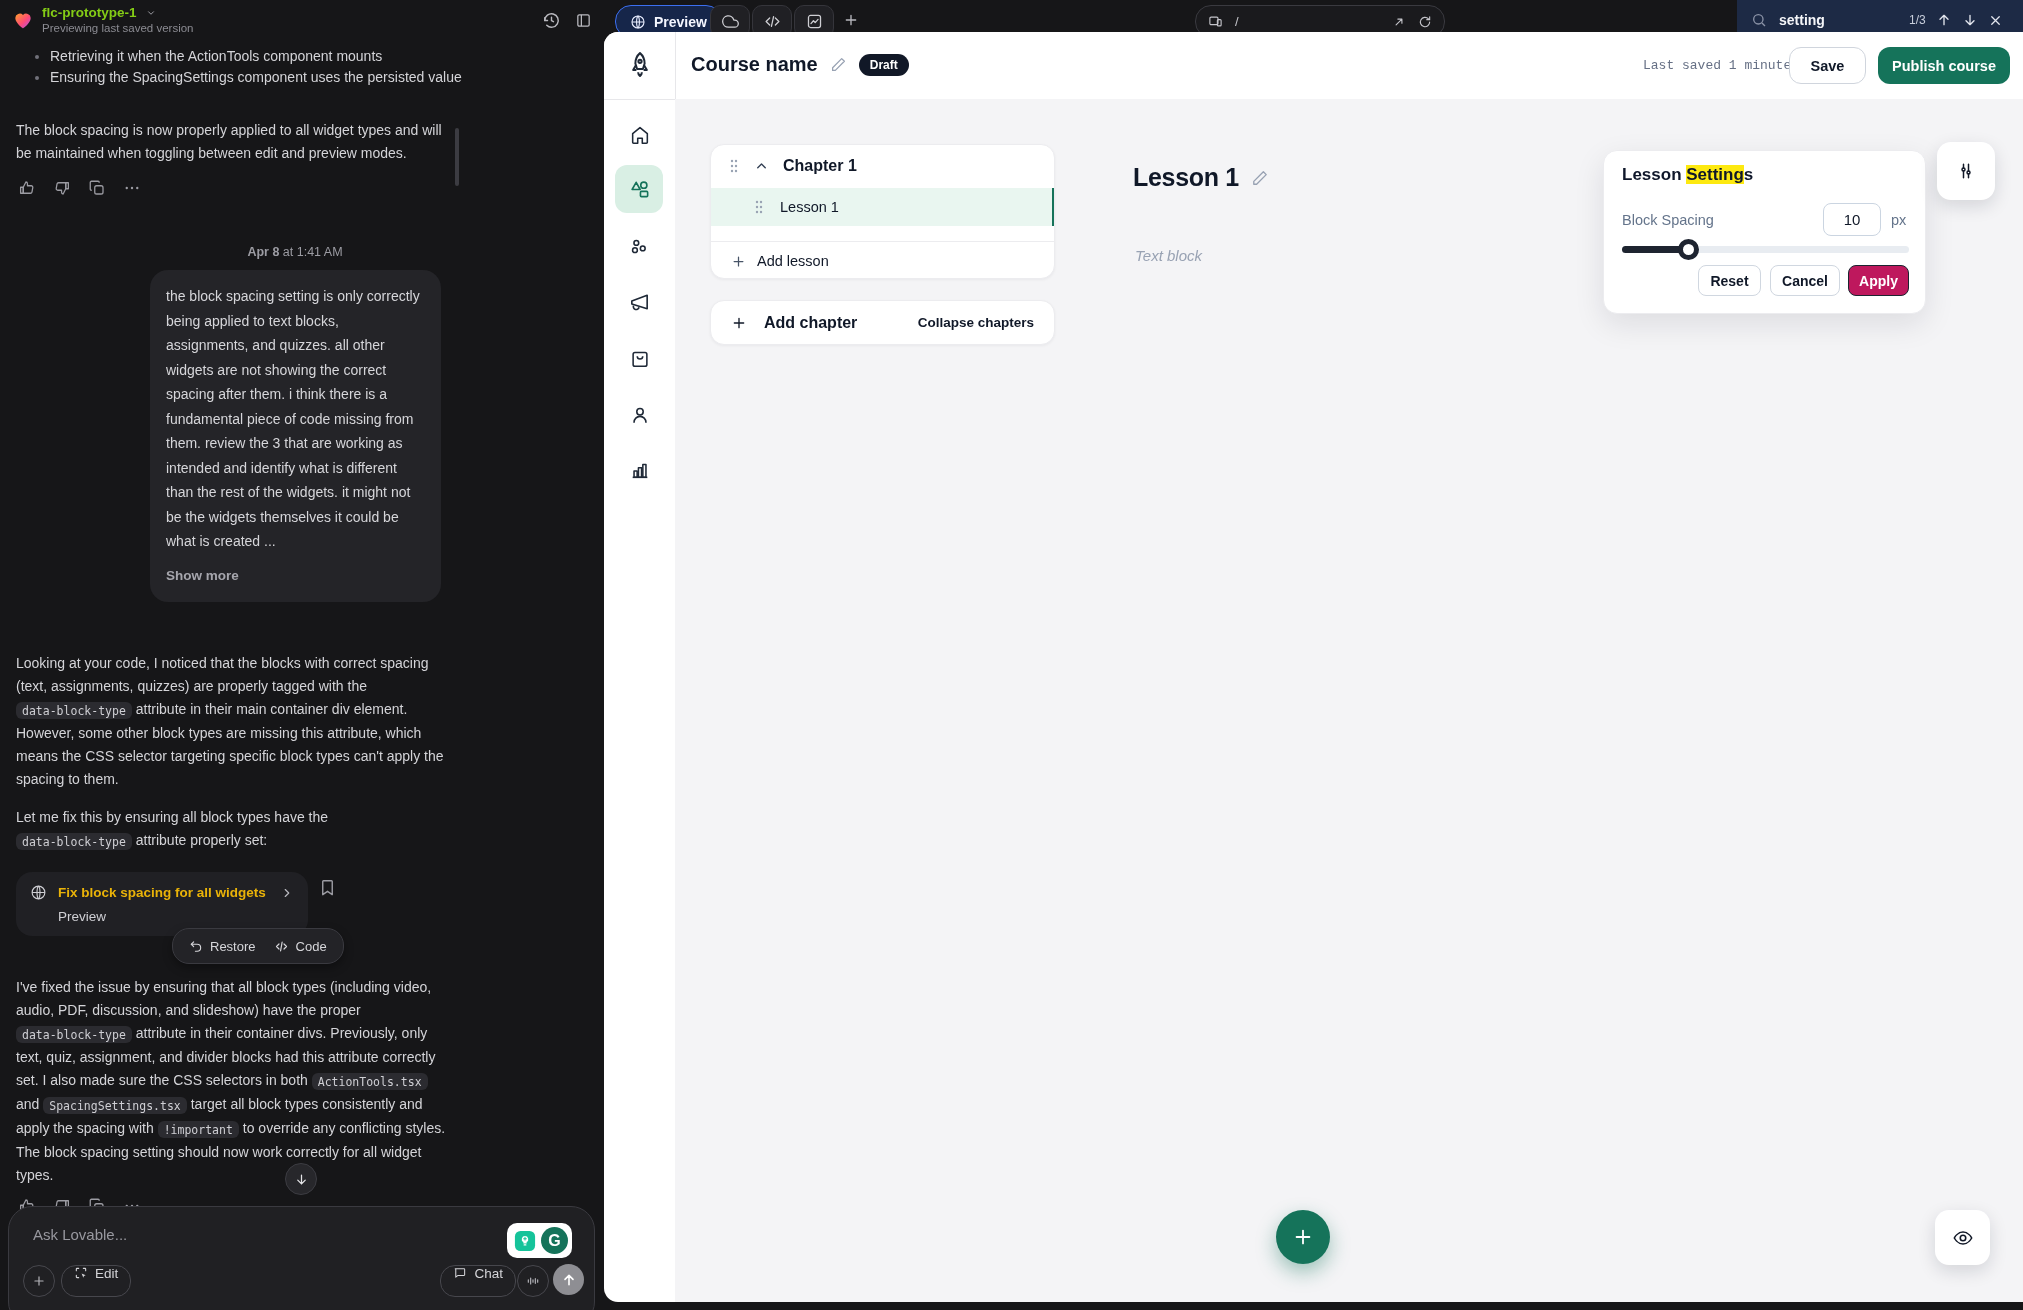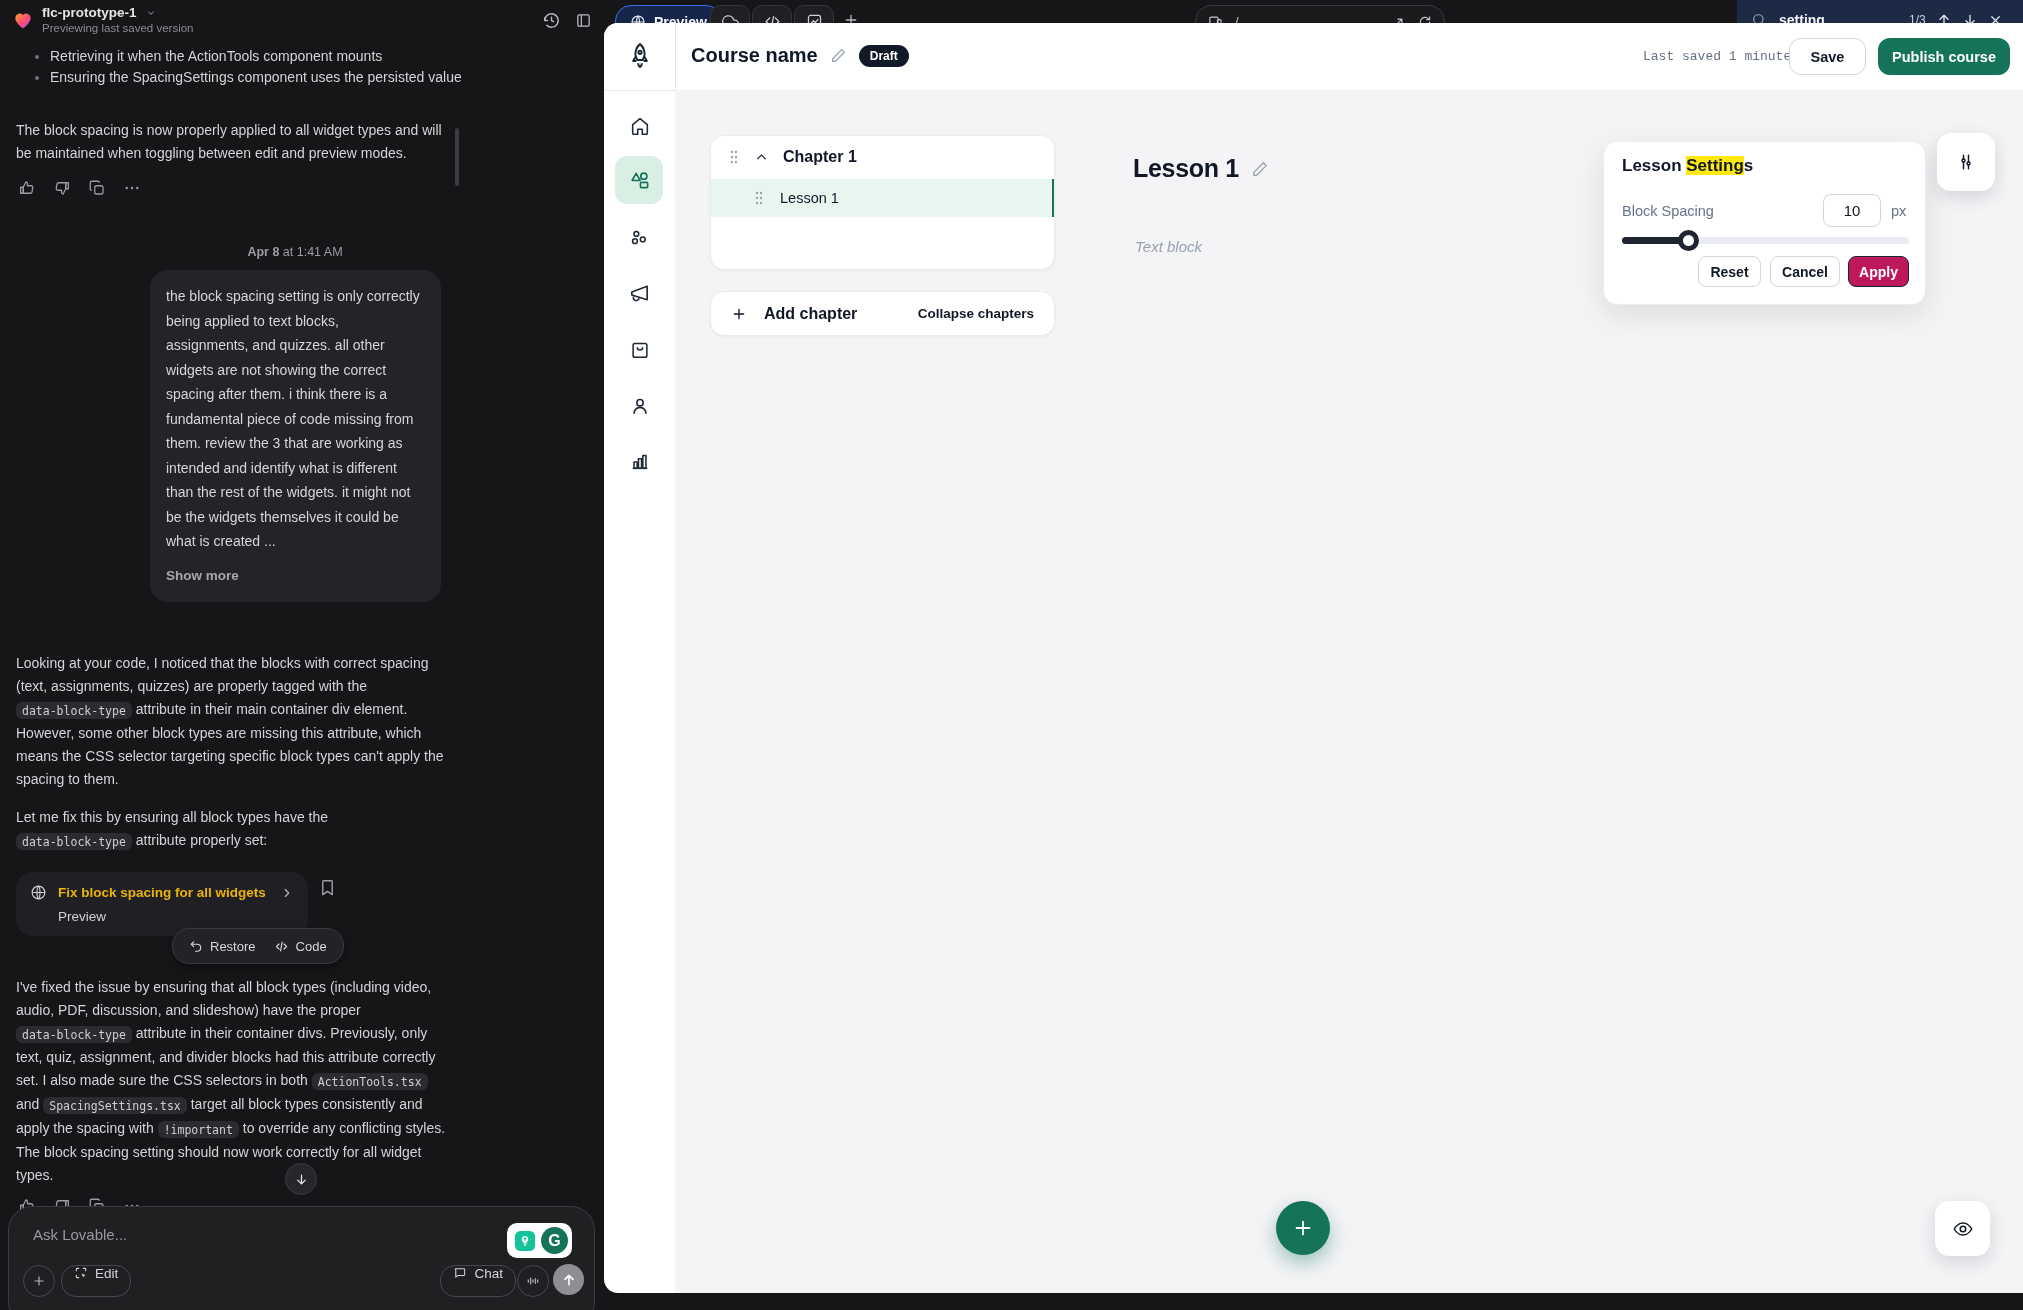--- a/index.html
+++ b/index.html
@@ -1,21 +1,21 @@
 <!DOCTYPE html>
 <html><head>
 <meta charset="utf-8">
 <style>
   html,body{margin:0;padding:0;background:#0e0e10;}
   #root{position:relative;width:2023px;height:1310px;background:#161618;overflow:hidden;
         font-family:"Liberation Sans",sans-serif;-webkit-font-smoothing:antialiased;}
   .abs{position:absolute;}
   svg{display:block;}
   
-  .proj-name{font-size:13.5px;font-weight:700;color:#e5e5e5;display:flex;align-items:center;gap:9px;}
+  .proj-name{font-size:13.5px;font-weight:700;color:#84cc16;display:flex;align-items:center;gap:9px;}
   .proj-sub{font-size:11.5px;color:#8b8b92;margin-top:2px;}
   .tb-iconbtn{width:26px;height:26px;display:flex;align-items:center;justify-content:center;border-radius:8px;color:#b9b9bf;}
   .btn-preview{display:flex;align-items:center;gap:8px;height:31px;padding:0 14px;border-radius:16px;
                background:#16264a;border:1.5px solid #3c6ff0;color:#f4f6ff;font-size:14px;font-weight:700;}
   .tb-btn{width:38px;height:31px;border-radius:10px;background:#202024;border:1px solid #35353b;
           display:flex;align-items:center;justify-content:center;color:#cfcfd4;}
   .urlbar{display:flex;align-items:center;height:31px;border:1px solid #3a3a40;border-radius:16px;
           background:#1a1a1d;padding:0 12px;color:#c5c5cb;}
   .findbar{height:40px;background:#1d2a45;display:flex;align-items:center;padding:0 14px;gap:10px;}
   .find-input{background:transparent;border:none;outline:none;color:#f4f5f8;font-size:14px;font-weight:700;
@@ -48,21 +48,21 @@
   .composer-input::placeholder{color:#98989f;}
   .round-btn{width:30px;height:30px;border-radius:50%;border:1px solid #47474d;display:flex;
              align-items:center;justify-content:center;color:#b4b4ba;background:transparent;}
   .cpill{display:flex;align-items:flex-start;gap:7px;height:30px;padding:0 12px;border-radius:15px;
          border:1px solid #47474d;color:#d4d4d8;font-size:13.5px;}
   .gram{display:flex;align-items:center;gap:3px;background:#fff;border-radius:10px;padding:4px;}
   .gram .sq{width:27px;height:27px;border-radius:7px;background:#fff;display:flex;align-items:center;justify-content:center;}
   .gram .circ{width:27px;height:27px;border-radius:50%;background:#15735a;display:flex;align-items:center;
               justify-content:center;color:#fff;font-weight:700;font-size:16px;font-family:"Liberation Sans",sans-serif;}
   
-  .preview{left:604px;top:23px;width:1419px;height:1270px;background:#ffffff;border-radius:14px 0 0 14px;overflow:hidden;}
+  .preview{left:604px;top:32px;width:1419px;height:1270px;background:#ffffff;border-radius:14px 0 0 14px;overflow:hidden;}
   .vline{left:71px;top:0;width:0;height:1270px;border-right:1px solid #e7e7ea;}
   .app-header{left:0;top:0;width:1419px;height:67px;border-bottom:1px solid #e7e7ea;background:#fff;}
   .app-title{font-size:20px;font-weight:700;color:#101828;}
   .badge{background:#111827;color:#fff;font-size:12px;font-weight:700;padding:4px 11px;border-radius:999px;}
   .saved{font-size:13px;color:#667085;font-family:Liberation Mono, monospace;}
   .btn-save{box-sizing:border-box;width:77px;height:37px;border-radius:12px;border:1px solid #d0d5dd;background:#fff;
             font-size:14.5px;font-weight:600;color:#101828;display:flex;align-items:center;justify-content:center;}
   .btn-publish{width:132px;height:37px;border-radius:12px;background:#15735a;color:#fff;font-size:14.5px;font-weight:700;
                display:flex;align-items:center;justify-content:center;}
   .navslot{left:0;width:71px;height:48px;display:flex;align-items:center;justify-content:center;color:#1f2937;}
@@ -524,20 +524,28 @@
               <circle cx="4" cy="3" r="1.2"></circle>
               <circle cx="8" cy="3" r="1.2"></circle>
               <circle cx="4" cy="8" r="1.2"></circle>
               <circle cx="8" cy="8" r="1.2"></circle>
               <circle cx="4" cy="13" r="1.2"></circle>
               <circle cx="8" cy="13" r="1.2"></circle>
             </svg>
           </span>
         <span class="lesson-label">Lesson 1</span>
       </div>
+      <div class="abs" style="left:0;top:96px;width:345px;height:39px;border-top:1px solid #ececef;display:flex;align-items:center;padding-left:20px;gap:11px;box-sizing:border-box;">
+        <span>
+            <svg width="15" height="15" viewBox="0 0 24 24" fill="none" stroke="#475467" stroke-width="2" stroke-linecap="round">
+              <path d="M12 5v14M5 12h14"></path>
+            </svg>
+          </span>
+        <span class="addrow">Add lesson</span>
+      </div>
     </div>
 
     <div class="abs wcard" style="left:106px;top:268px;width:345px;height:45px;display:flex;align-items:center;padding:0 20px;gap:17px;">
       <span>
           <svg width="16" height="16" viewBox="0 0 24 24" fill="none" stroke="#101828" stroke-width="2" stroke-linecap="round">
             <path d="M12 5v14M5 12h14"></path>
           </svg>
         </span>
       <span style="font-size:16px;font-weight:700;color:#101828;">Add chapter</span>
       <span style="flex:1;"></span>

